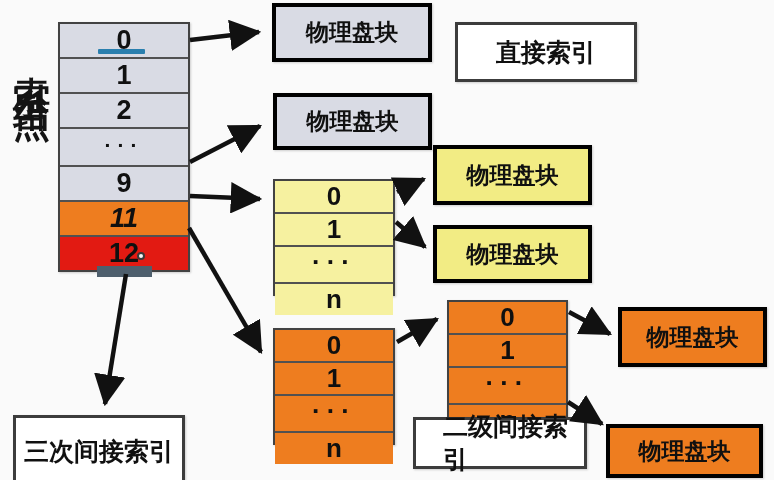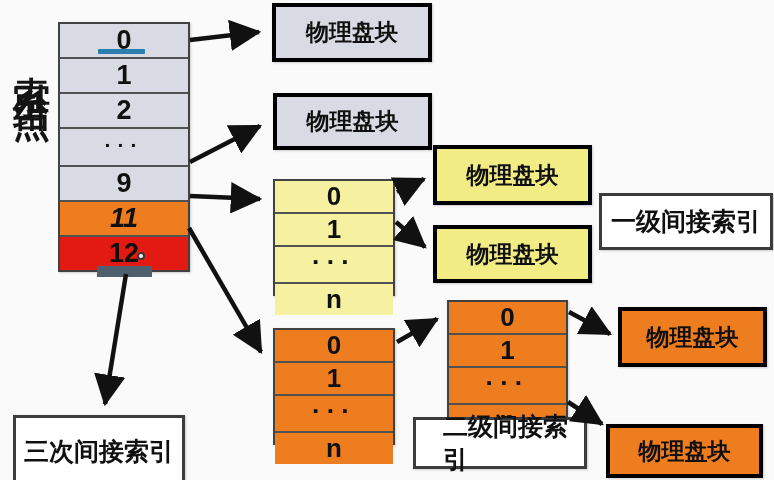--- a/index.html
+++ b/index.html
@@ -68,30 +68,30 @@
     <div class="trow row-orange">11</div>
     <div class="trow row-red">12</div>
   </div>
 
   <div class="bluemark"></div>
   <div class="darkbar"></div>
   <div class="cursor-dot"></div>
 
   <div class="box greyfill" style="left:272px;top:3px;width:160px;height:59px;">物理盘块</div>
   <div class="box greyfill" style="left:273px;top:93px;width:159px;height:57px;">物理盘块</div>
+  <div class="box white" style="left:455px;top:22px;width:182px;height:60px;">直接索引</div>
 
   <div class="dtable ytable" style="left:273px;top:179px;width:122px;height:117px;">
     <div class="trow">0</div>
     <div class="trow">1</div>
     <div class="trow dots">···</div>
     <div class="trow">n</div>
   </div>
   <div class="box yellowblock" style="left:433px;top:145px;width:159px;height:60px;">物理盘块</div>
   <div class="box yellowblock" style="left:433px;top:225px;width:159px;height:58px;">物理盘块</div>
-  <div class="box white" style="left:599px;top:193px;width:174px;height:57px;">一级间接索引</div>
 
   <div class="dtable otable" style="left:273px;top:328px;width:122px;height:117px;">
     <div class="trow">0</div>
     <div class="trow">1</div>
     <div class="trow dots">···</div>
     <div class="trow">n</div>
   </div>
   <div class="dtable otable" style="left:447px;top:300px;width:121px;height:118px;">
     <div class="trow">0</div>
     <div class="trow">1</div>

